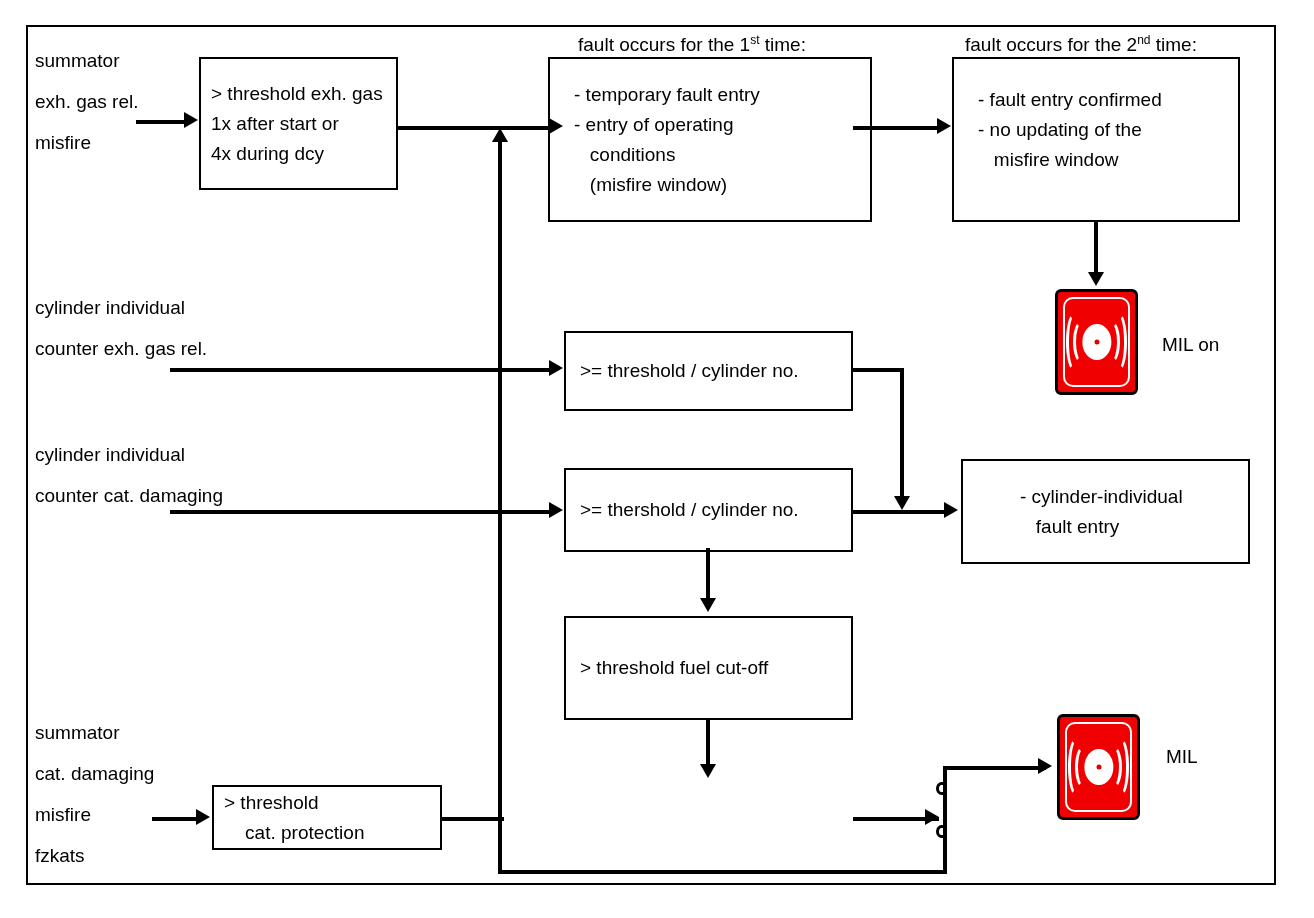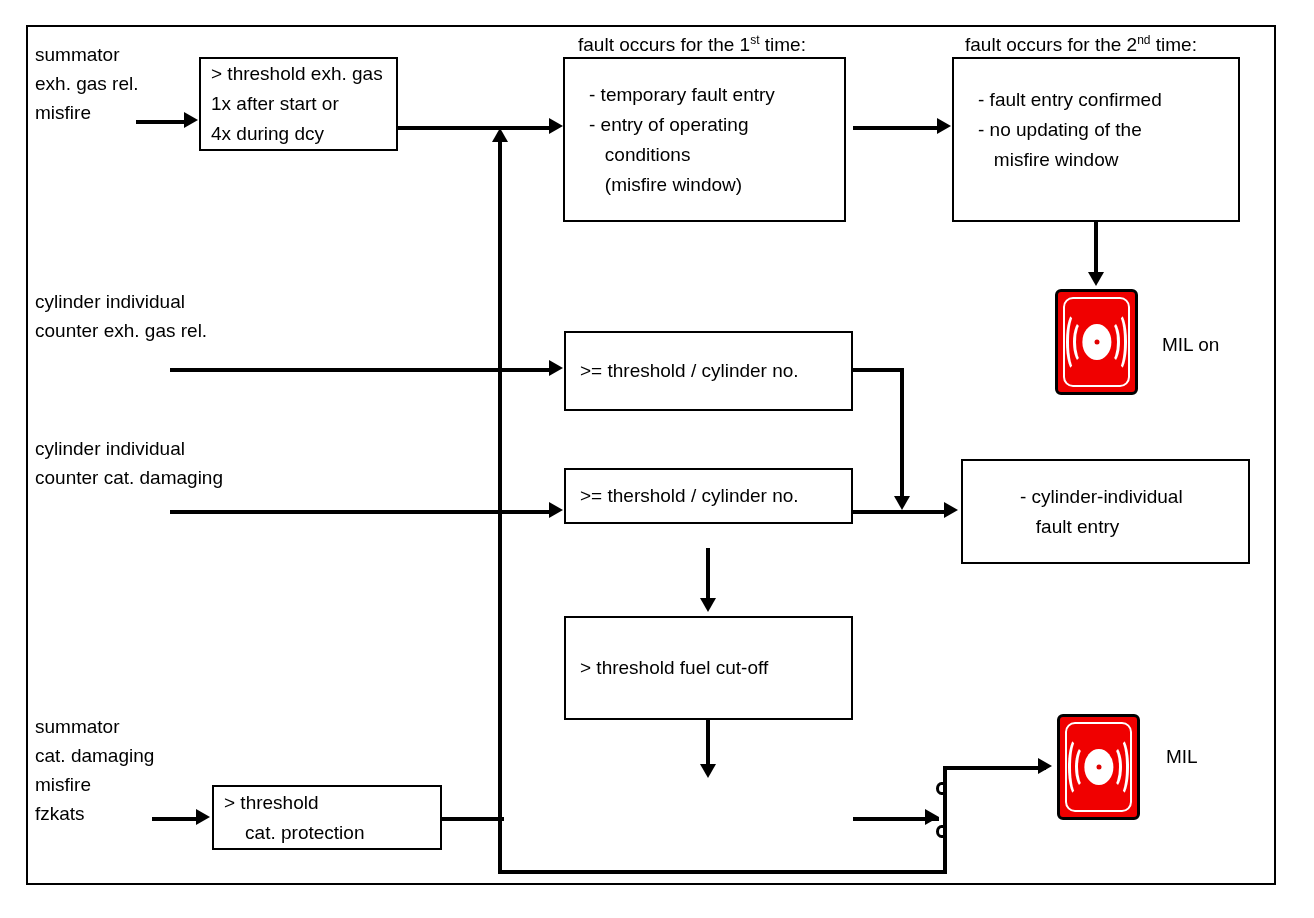--- a/index.html
+++ b/index.html
@@ -42,21 +42,21 @@
     left: 14px;
     top: 50%;
     transform: translateY(-50%);
   }
   .box.tl-inner .inner {
     left: 10px;
   }
   .lbl {
     position: absolute;
     font-size: 19px;
-    line-height: 29px;
+    line-height: 41px;
     color: #000;
     white-space: pre;
   }
   .hdr {
     position: absolute;
     font-size: 19px;
     color: #000;
     white-space: nowrap;
   }
   .hdr sup {
@@ -174,44 +174,44 @@
 misfire</div>
   <div class="lbl" style="left:35px; top:287px;">cylinder individual
 counter exh. gas rel.</div>
   <div class="lbl" style="left:35px; top:434px;">cylinder individual
 counter cat. damaging</div>
   <div class="lbl" style="left:35px; top:712px;">summator
 cat. damaging
 misfire
 fzkats</div>
 
-  <div class="box tl-inner" style="left:199px; top:57px; width:199px; height:94px;">
+  <div class="box tl-inner" style="left:199px; top:57px; width:199px; height:133px;">
     <div class="inner">&gt; threshold exh. gas
 1x after start or
 4x during dcy</div>
   </div>
 
-  <div class="box" style="left:563px; top:57px; width:283px; height:165px;">
+  <div class="box" style="left:548px; top:57px; width:324px; height:165px;">
     <div class="inner" style="left:24px;">- temporary fault entry
 - entry of operating
    conditions
    (misfire window)</div>
   </div>
 
   <div class="box" style="left:952px; top:57px; width:288px; height:165px;">
     <div class="inner" style="left:24px; top:44%;">- fault entry confirmed
 - no updating of the
    misfire window</div>
   </div>
 
   <div class="box" style="left:564px; top:331px; width:289px; height:80px;">
     <div class="inner">&gt;= threshold / cylinder no.</div>
   </div>
 
-  <div class="box" style="left:564px; top:468px; width:289px; height:56px;text-align:right;">
+  <div class="box" style="left:564px; top:468px; width:289px; height:84px;text-align:right;">
     <div class="inner">&gt;= thershold / cylinder no.</div>
   </div>
 
   <div class="box" style="left:961px; top:459px; width:289px; height:105px;">
     <div class="inner" style="left:24px;margin-left:33px;">- cylinder-individual
    fault entry</div>
   </div>
 
   <div class="box" style="left:564px; top:616px; width:289px; height:104px;">
     <div class="inner">&gt; threshold fuel cut-off</div>

